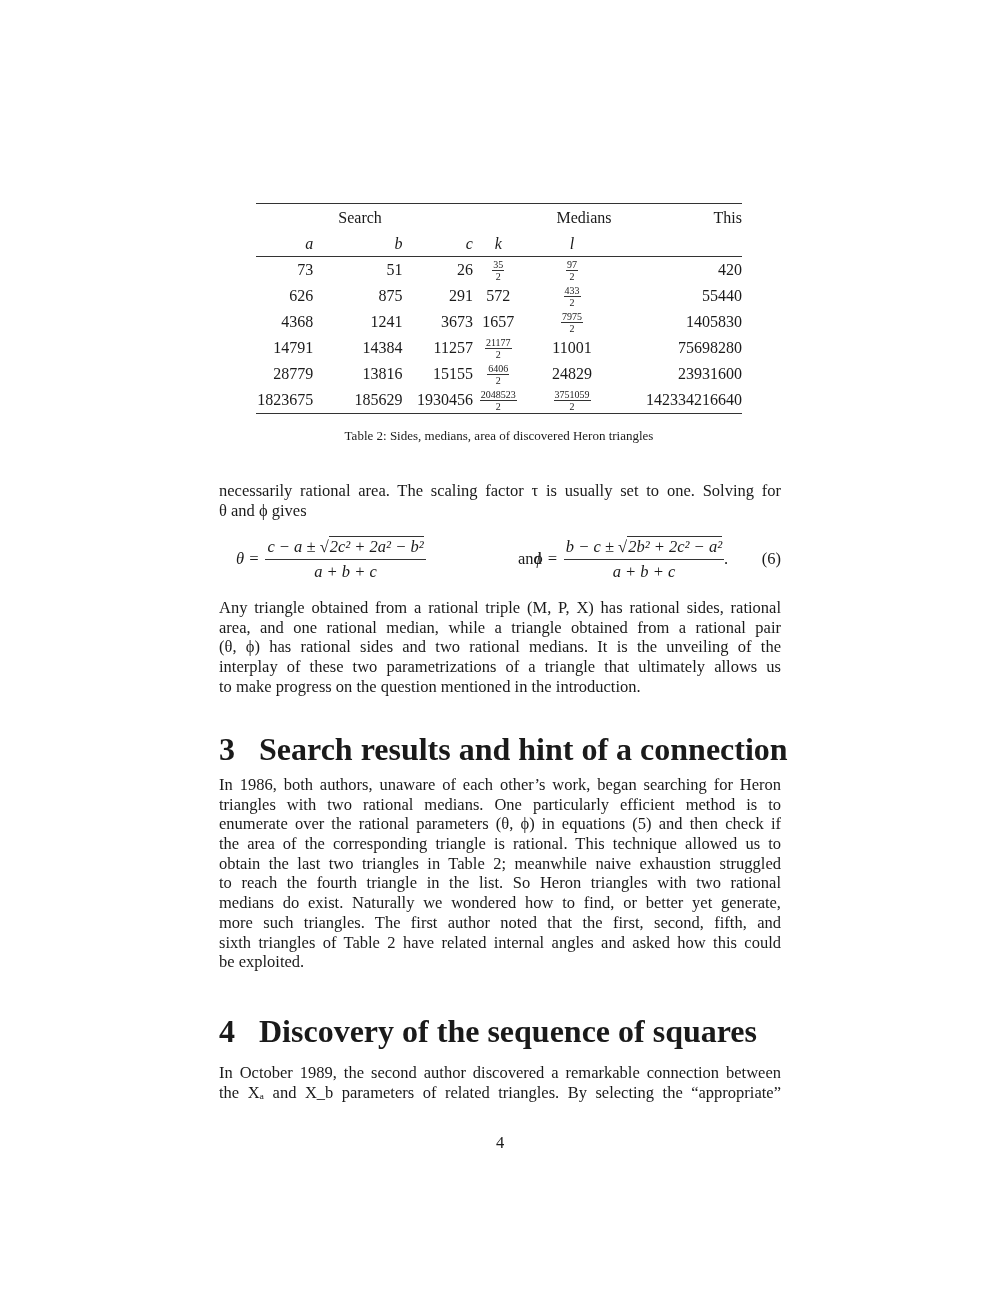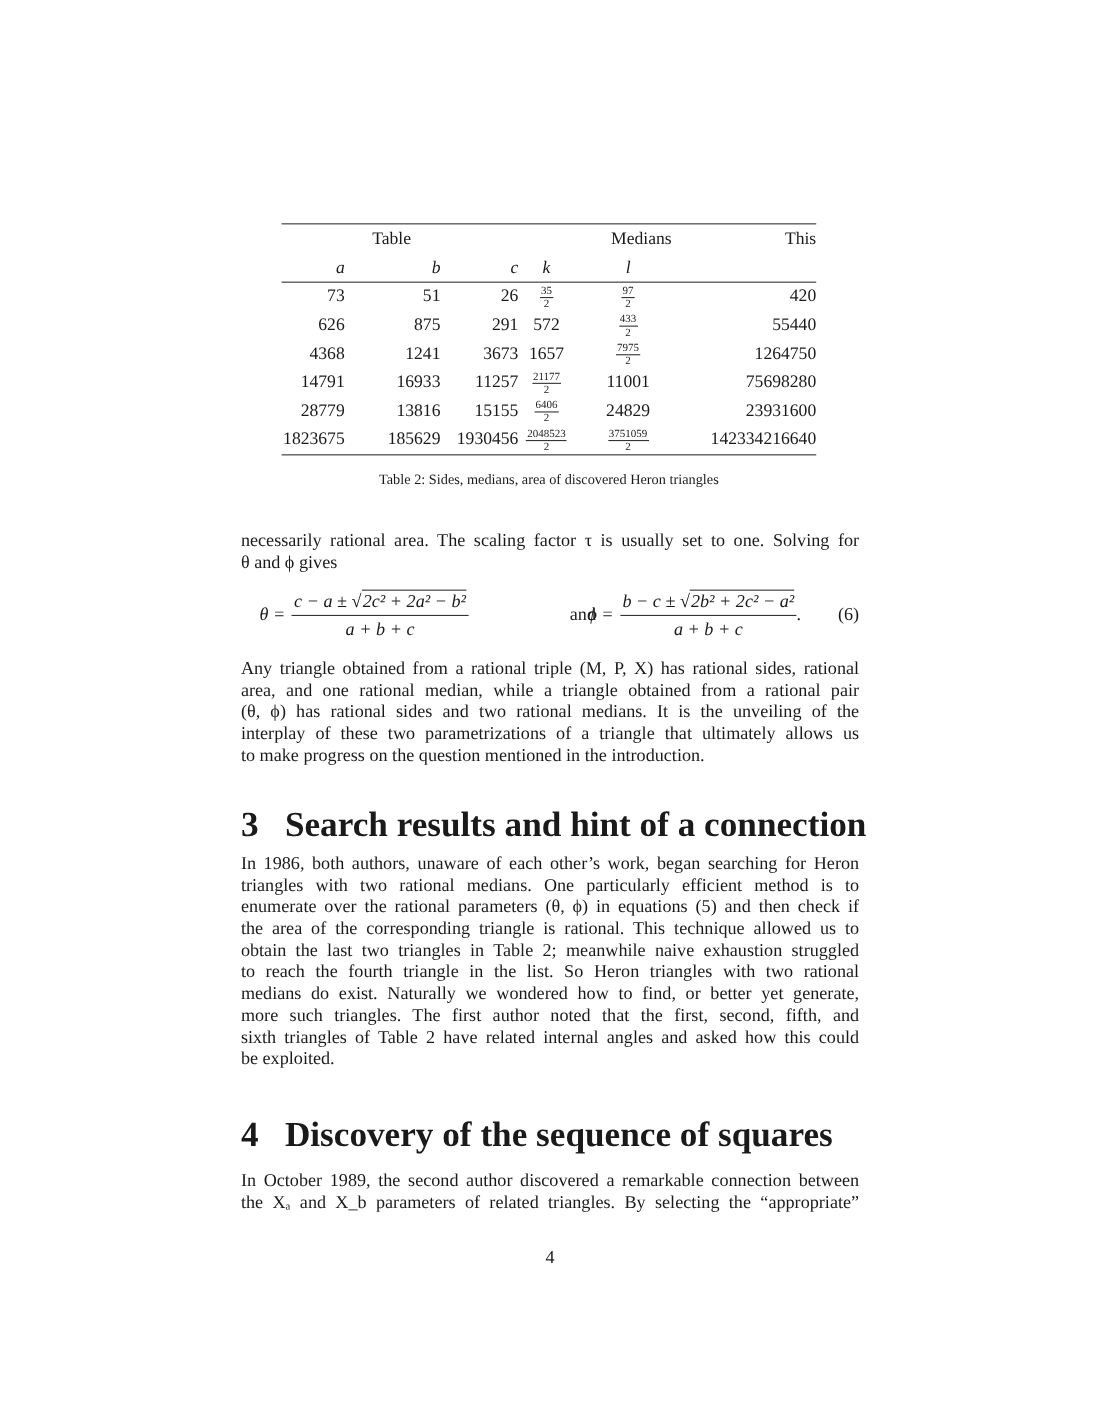--- a/index.html
+++ b/index.html
@@ -60,21 +60,21 @@
 <body>
 
 <div class="page">
 
   <div class="tbl">
     <div class="rule-top"></div>
     <table>
       <thead>
         <tr class="grp">
           <th class="col-a"></th>
-          <th class="col-b" style="text-align:left; padding-left:25px;">Table</th>
+          <th class="col-b" style="text-align:left; padding-left:25px;">Search</th>
           <th class="col-c"></th>
           <th class="col-k"></th>
           <th class="col-l c" style="padding-left:24px;">Medians</th>
           <th class="col-area r">This</th>
         </tr>
         <tr class="vars">
           <th class="col-a r">a</th>
           <th class="col-b r">b</th>
           <th class="col-c r">c</th>
           <th class="col-k c">k</th>
@@ -115,25 +115,25 @@
           </tr>
           <tr>
             <td class="col-a">4368</td>
             <td class="col-b">1241</td>
             <td class="col-c">3673</td>
             <td class="col-k k">1657</td>
             <td class="col-l l"><span class="frac">
                 <span class="num">7975</span>
                 <span class="den">2</span>
               </span></td>
-            <td class="col-area">1264750</td>
+            <td class="col-area">1405830</td>
           </tr>
           <tr>
             <td class="col-a">14791</td>
-            <td class="col-b">16933</td>
+            <td class="col-b">14384</td>
             <td class="col-c">11257</td>
             <td class="col-k k"><span class="frac">
                 <span class="num">21177</span>
                 <span class="den">2</span>
               </span></td>
             <td class="col-l l">11001</td>
             <td class="col-area">75698280</td>
           </tr>
           <tr>
             <td class="col-a">28779</td>

